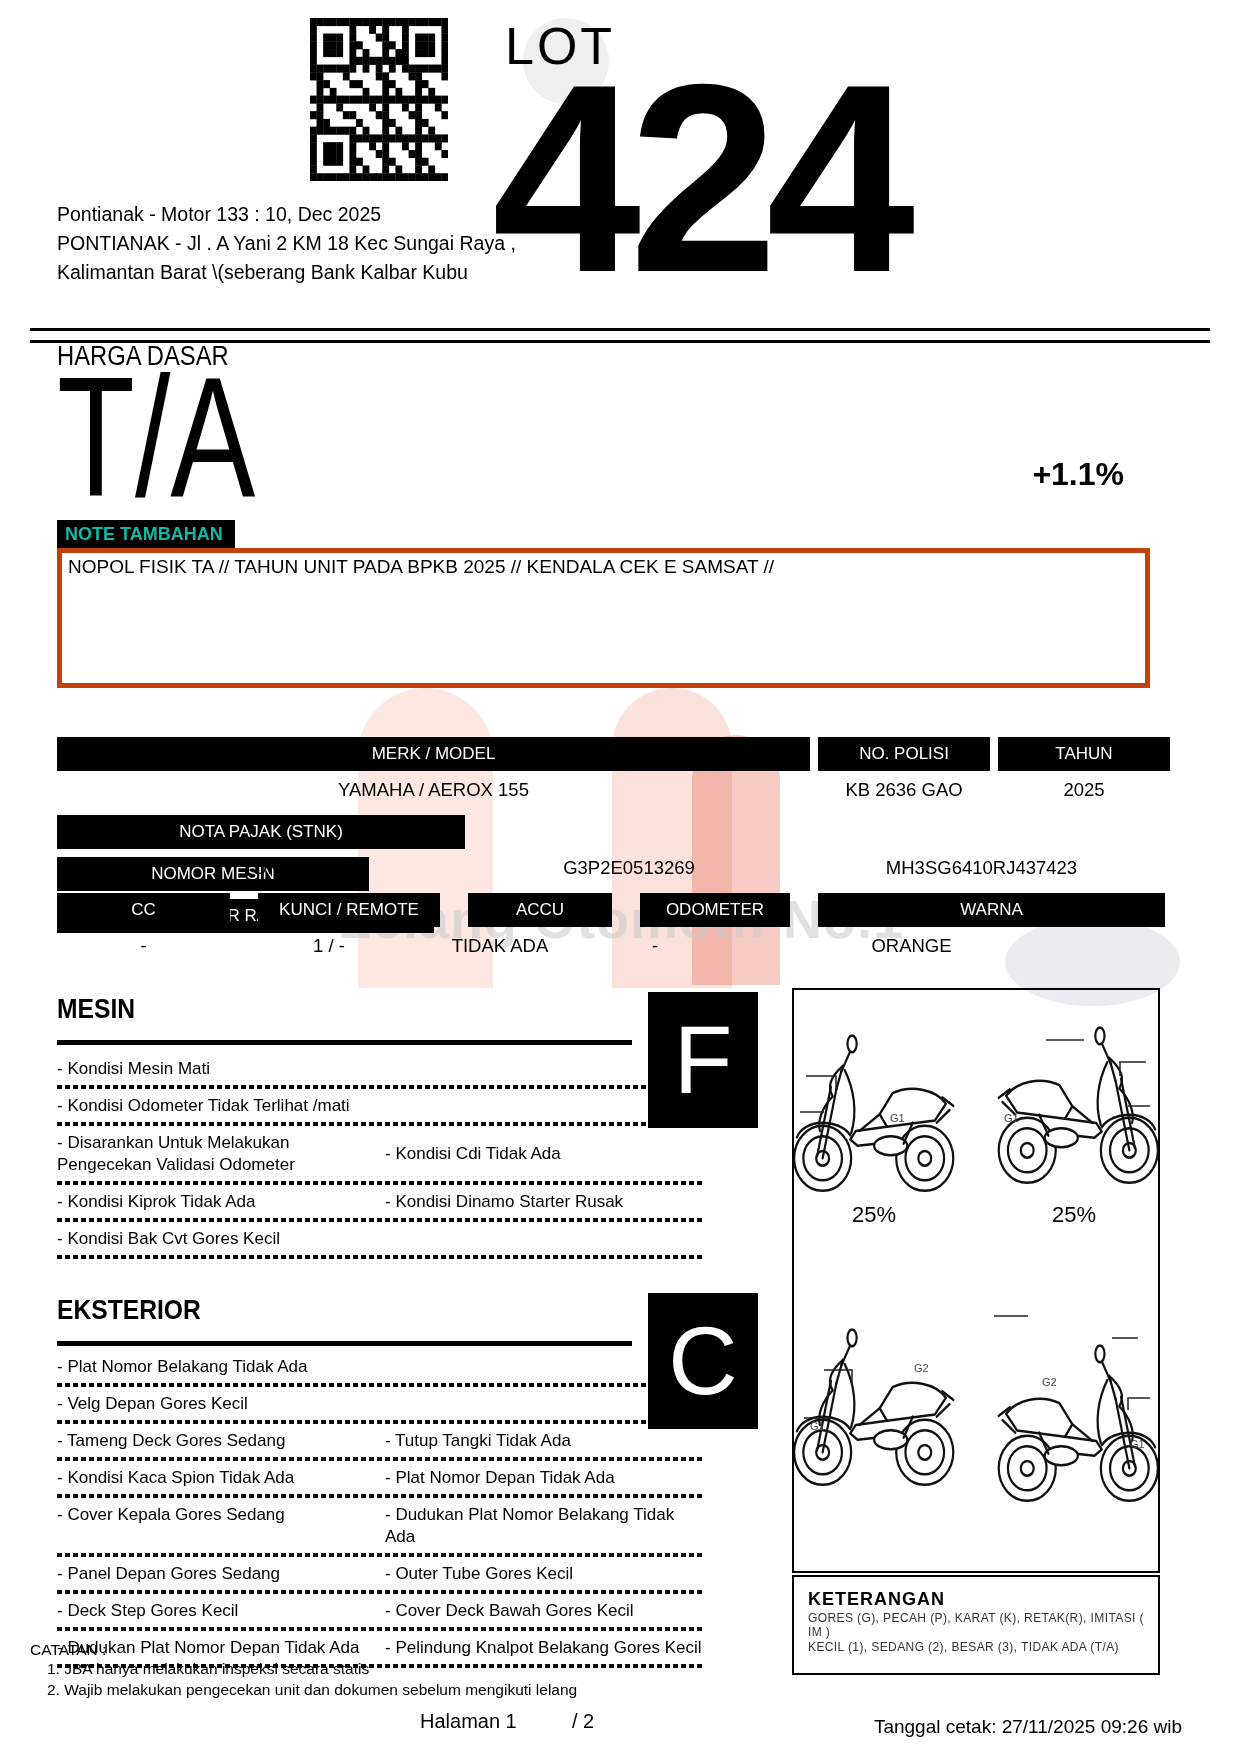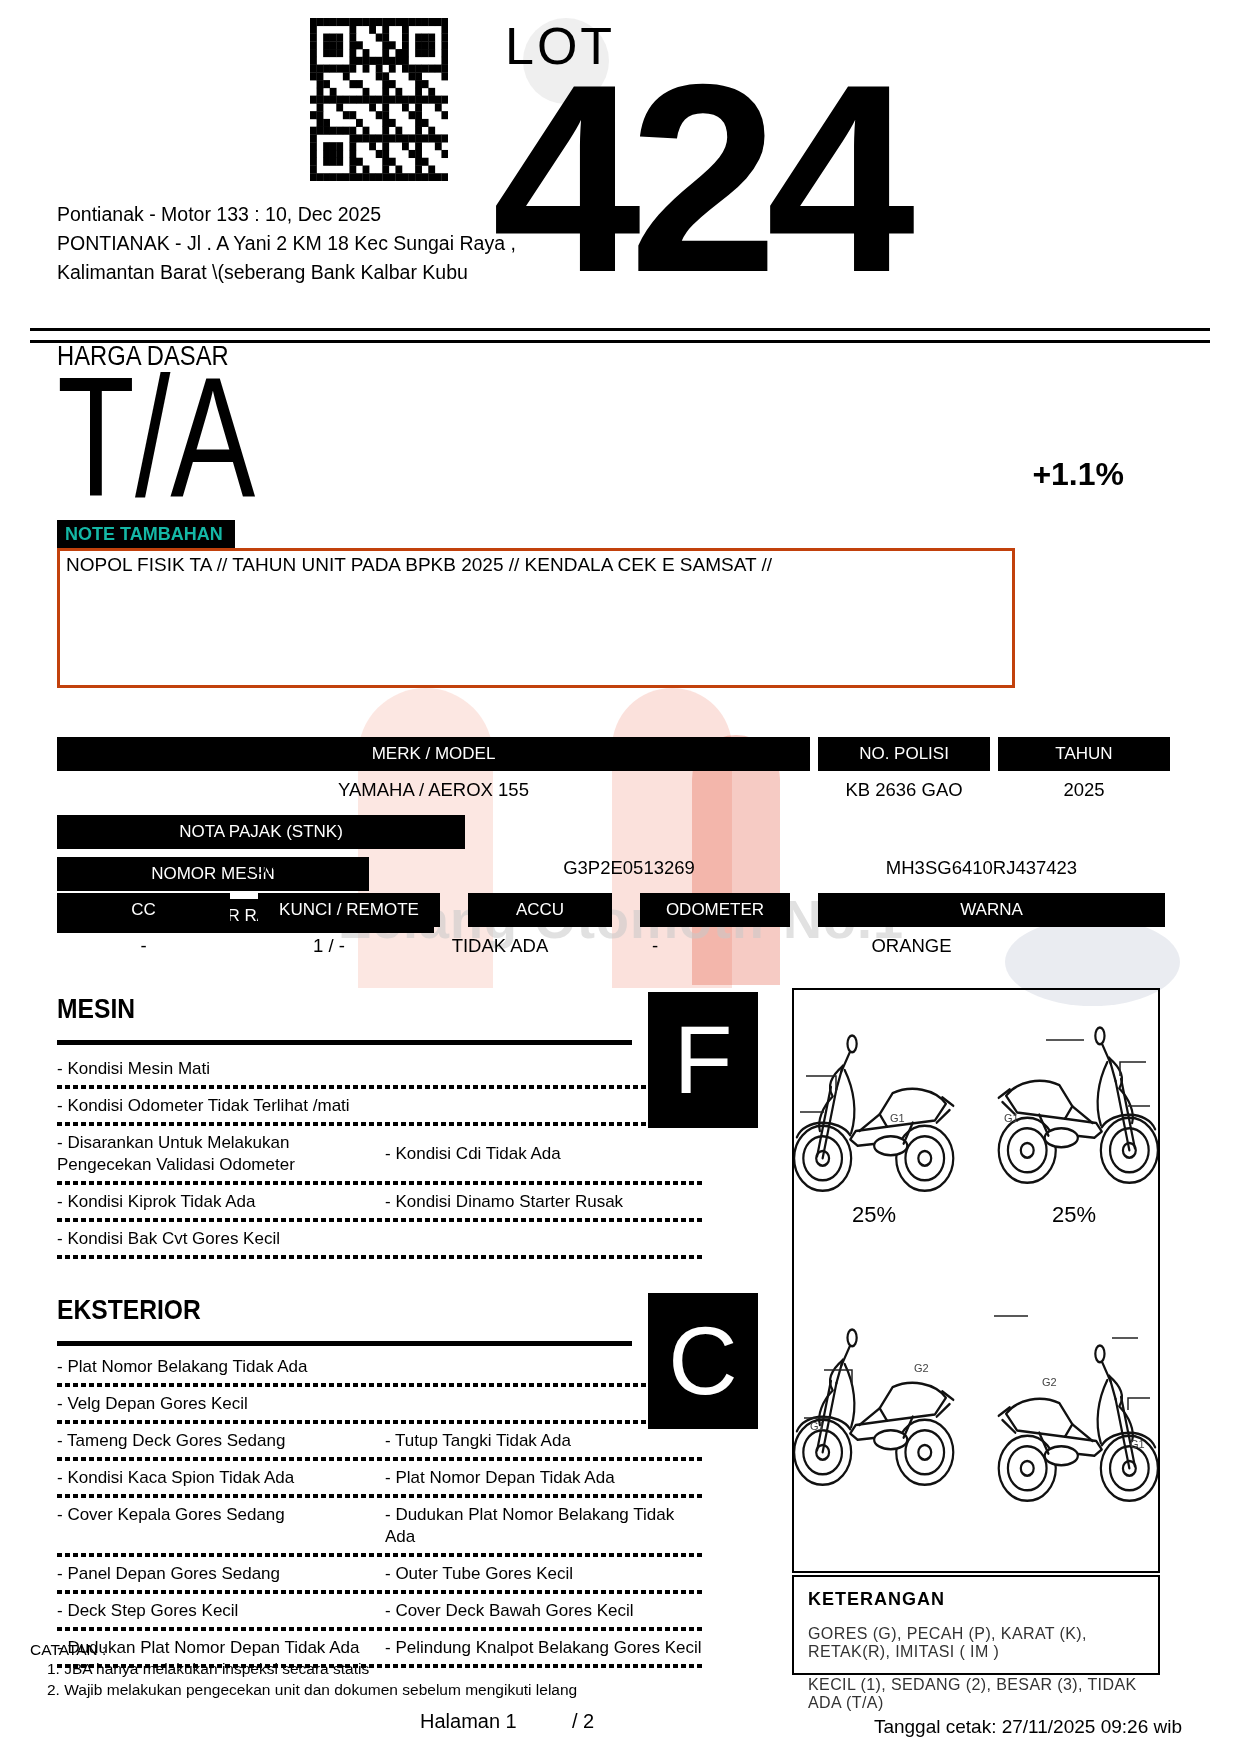--- a/index.html
+++ b/index.html
@@ -27,21 +27,21 @@
   .lot-number{left:492px;top:44px;font-size:268px;font-weight:bold;line-height:1;letter-spacing:-12px;}
   .addr{left:57px;top:200px;font-size:19.5px;line-height:29px;}
 
   .double-rule{left:30px;top:328px;width:1180px;height:9px;border-top:3px solid #000;border-bottom:3px solid #000;}
 
   .harga-label{left:57px;top:341px;font-size:27px;}
   .harga-value{left:57px;top:352px;font-size:170px;line-height:1;transform:scaleX(0.75);transform-origin:0 0;}
   .pct{right:116px;top:456px;font-size:32px;font-weight:bold;}
 
   .note-label{left:57px;top:520px;background:#000;color:#14b8a6;font-size:18px;font-weight:bold;padding:4px 12px 5px 8px;}
-  .note-box{left:57px;top:548px;width:958px;height:140px;border:3px solid #c2410c;box-sizing:border-box;}
+  .note-box{left:57px;top:548px;width:1093px;height:140px;border:5px solid #c2410c;box-sizing:border-box;}
   .note-text{padding:3px 6px;font-size:19px;}
 
   
   .trow{left:57px;display:flex;gap:8px;}
   .hcell{background:#000;color:#fff;font-weight:normal;font-size:17px;text-align:center;
          height:34px;line-height:34px;box-sizing:border-box;}
   .vcell{font-size:18.5px;text-align:center;height:34px;line-height:34px;}
   .r1h{top:737px;} .r1v{top:773px;}
   .r2h{top:815px;flex-direction:column;} .r2v{top:851px;}
   .r3h{top:893px;gap:28px;} .r3v{top:929px;}
@@ -59,21 +59,21 @@
   .li.r{flex:1;}
   .dotline{height:4px;background:repeating-linear-gradient(90deg,#000 0 5px,transparent 5px 8px);}
   .grade-box{width:110px;height:136px;background:#000;color:#fff;display:flex;align-items:center;justify-content:center;font-size:96px;}
 
   
   .img-box{left:792px;top:988px;width:368px;height:585px;border:2.5px solid #000;box-sizing:border-box;}
   .diag-label{position:absolute;font-size:22px;}
   .g-label{position:absolute;font-size:11px;color:#444;}
   .ket-box{left:792px;top:1575px;width:368px;height:100px;border:2.5px solid #000;box-sizing:border-box;padding:12px 0 0 14px;}
   .ket-title{font-size:18px;font-weight:bold;letter-spacing:1px;}
-  .ket-line{font-size:16px;color:#333;margin-top:15px;letter-spacing:.4px;}
+  .ket-line{font-size:12px;color:#333;margin-top:1px;letter-spacing:.4px;}
 
   
   .catatan-title{left:30px;top:1641px;font-size:15.5px;}
   .catatan-1{left:47px;top:1660px;font-size:15.5px;}
   .catatan-2{left:47px;top:1681px;font-size:15.5px;}
   .page-num{left:420px;top:1710px;font-size:20px;}
   .page-total{left:572px;top:1710px;font-size:20px;}
   .print-date{left:870px;top:1716px;width:312px;font-size:19px;text-align:right;white-space:nowrap;}
 </style>
 </head>

